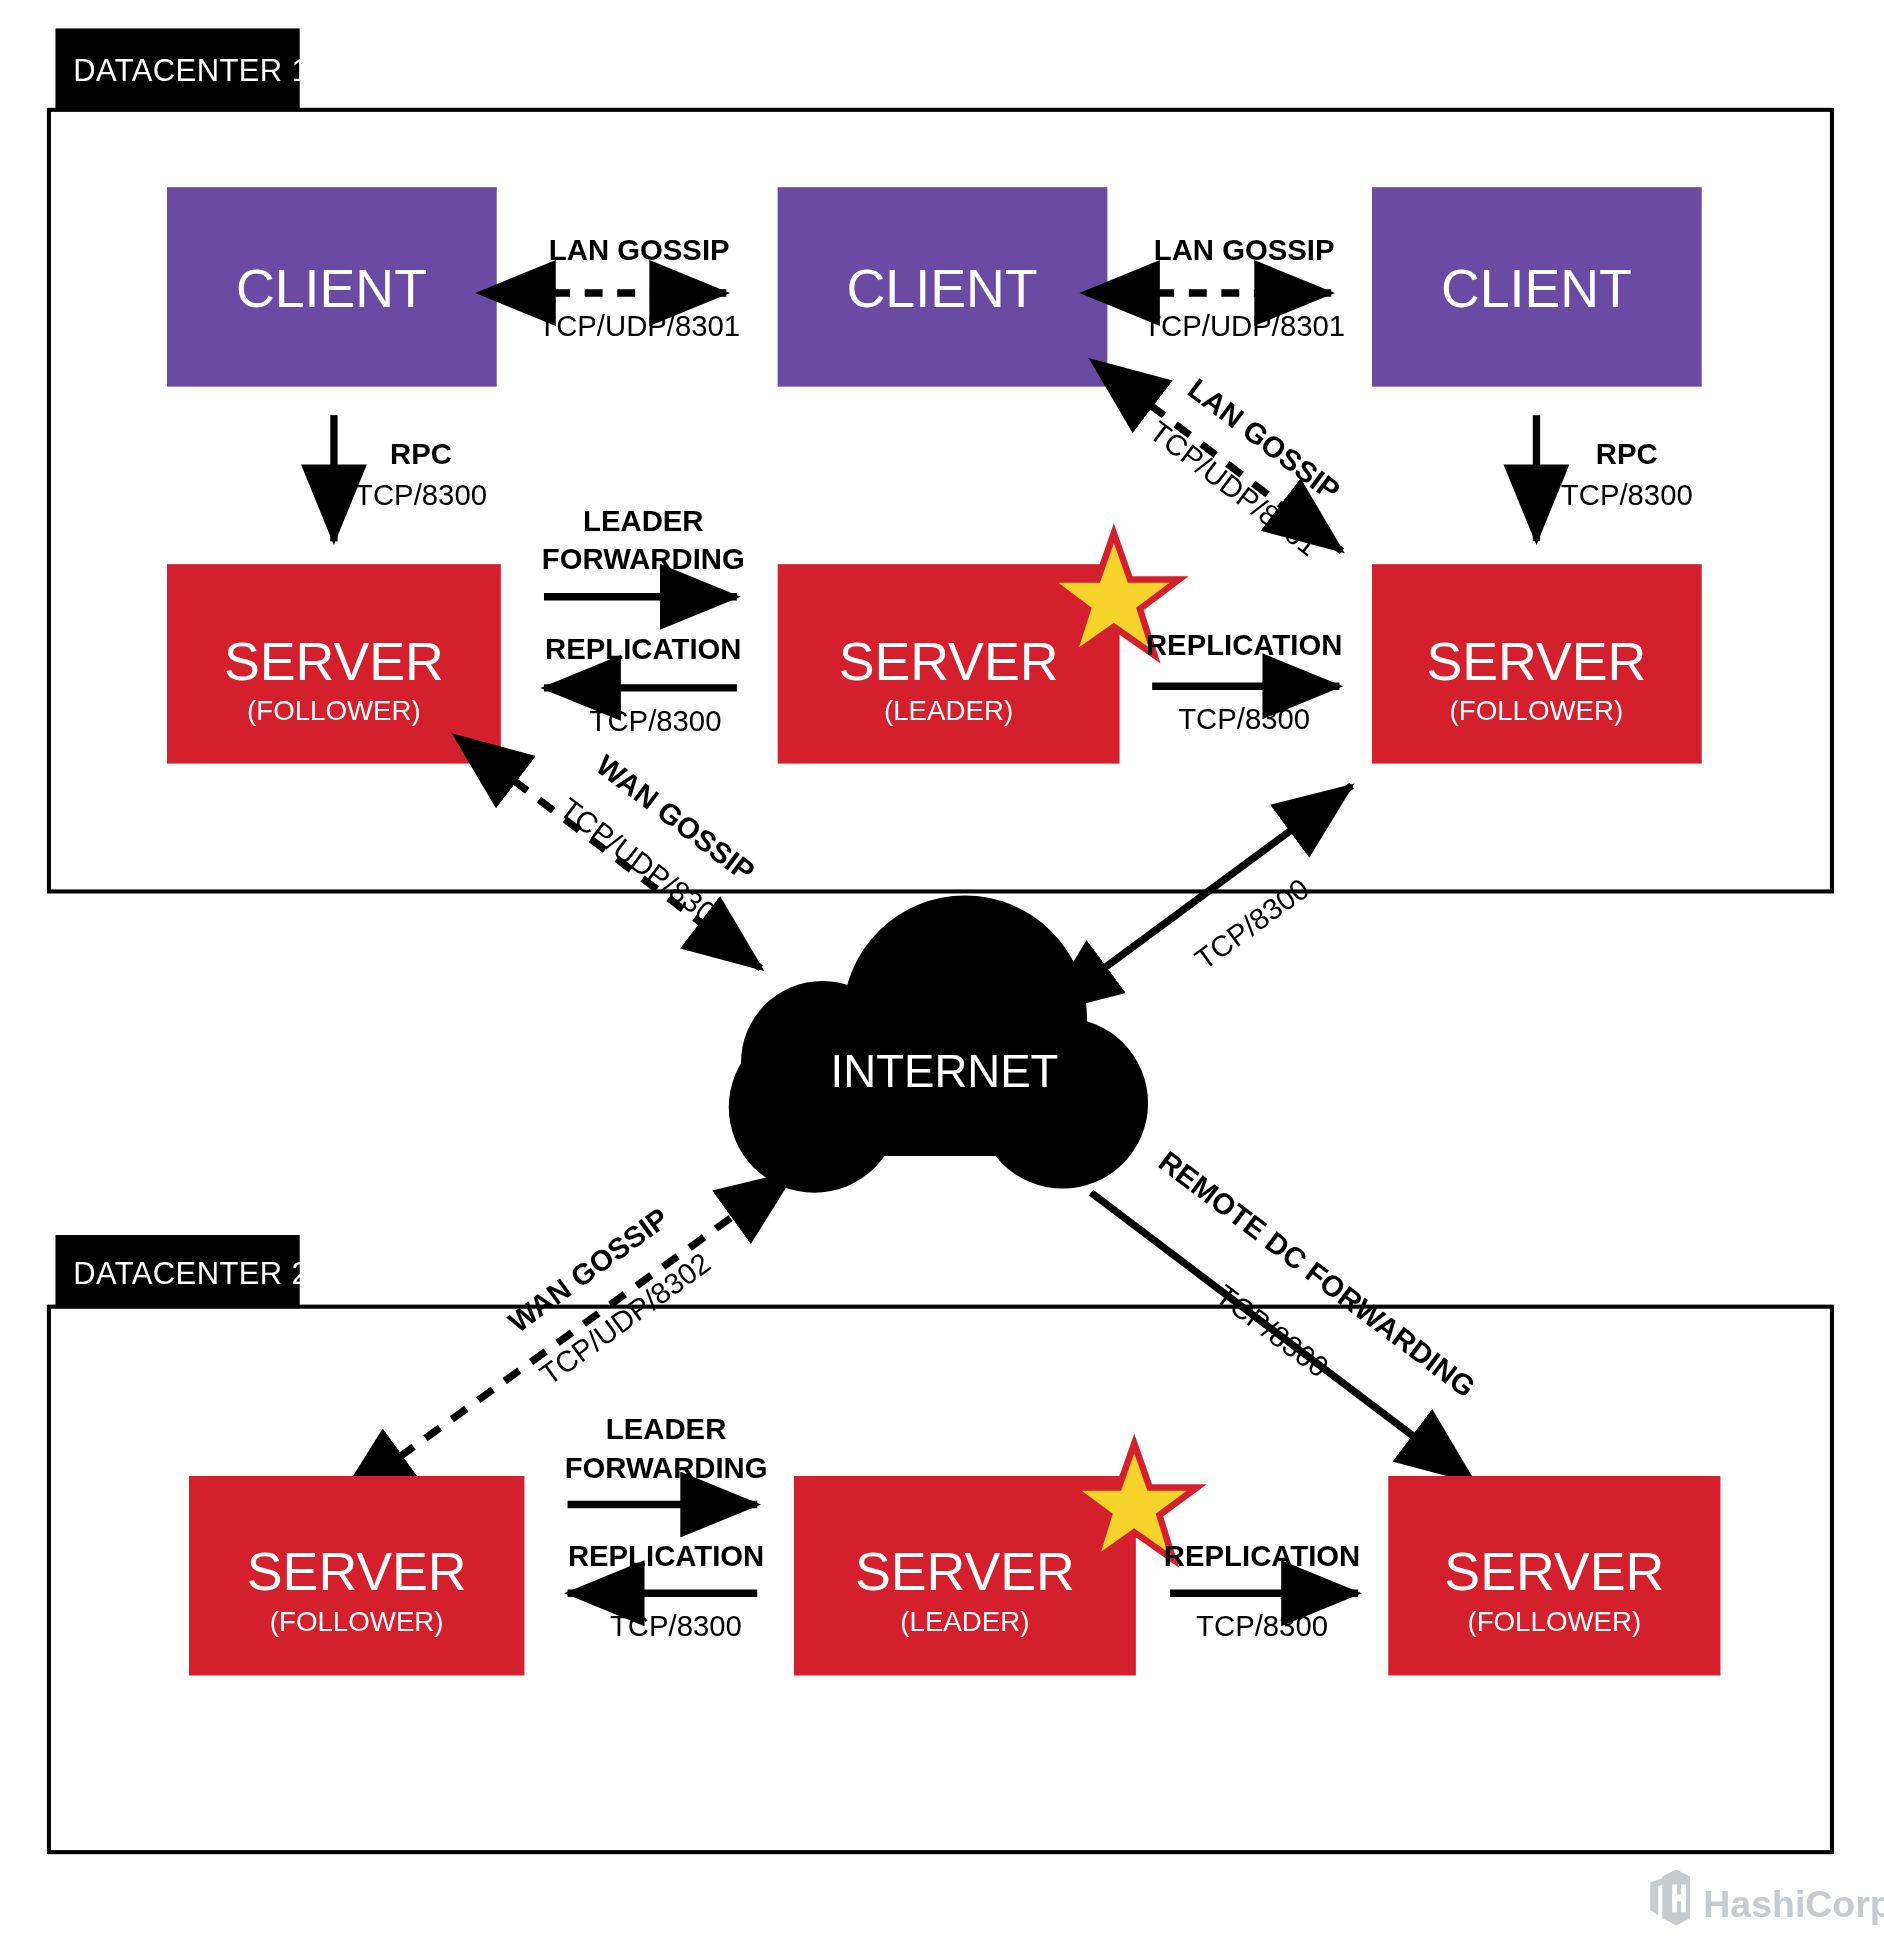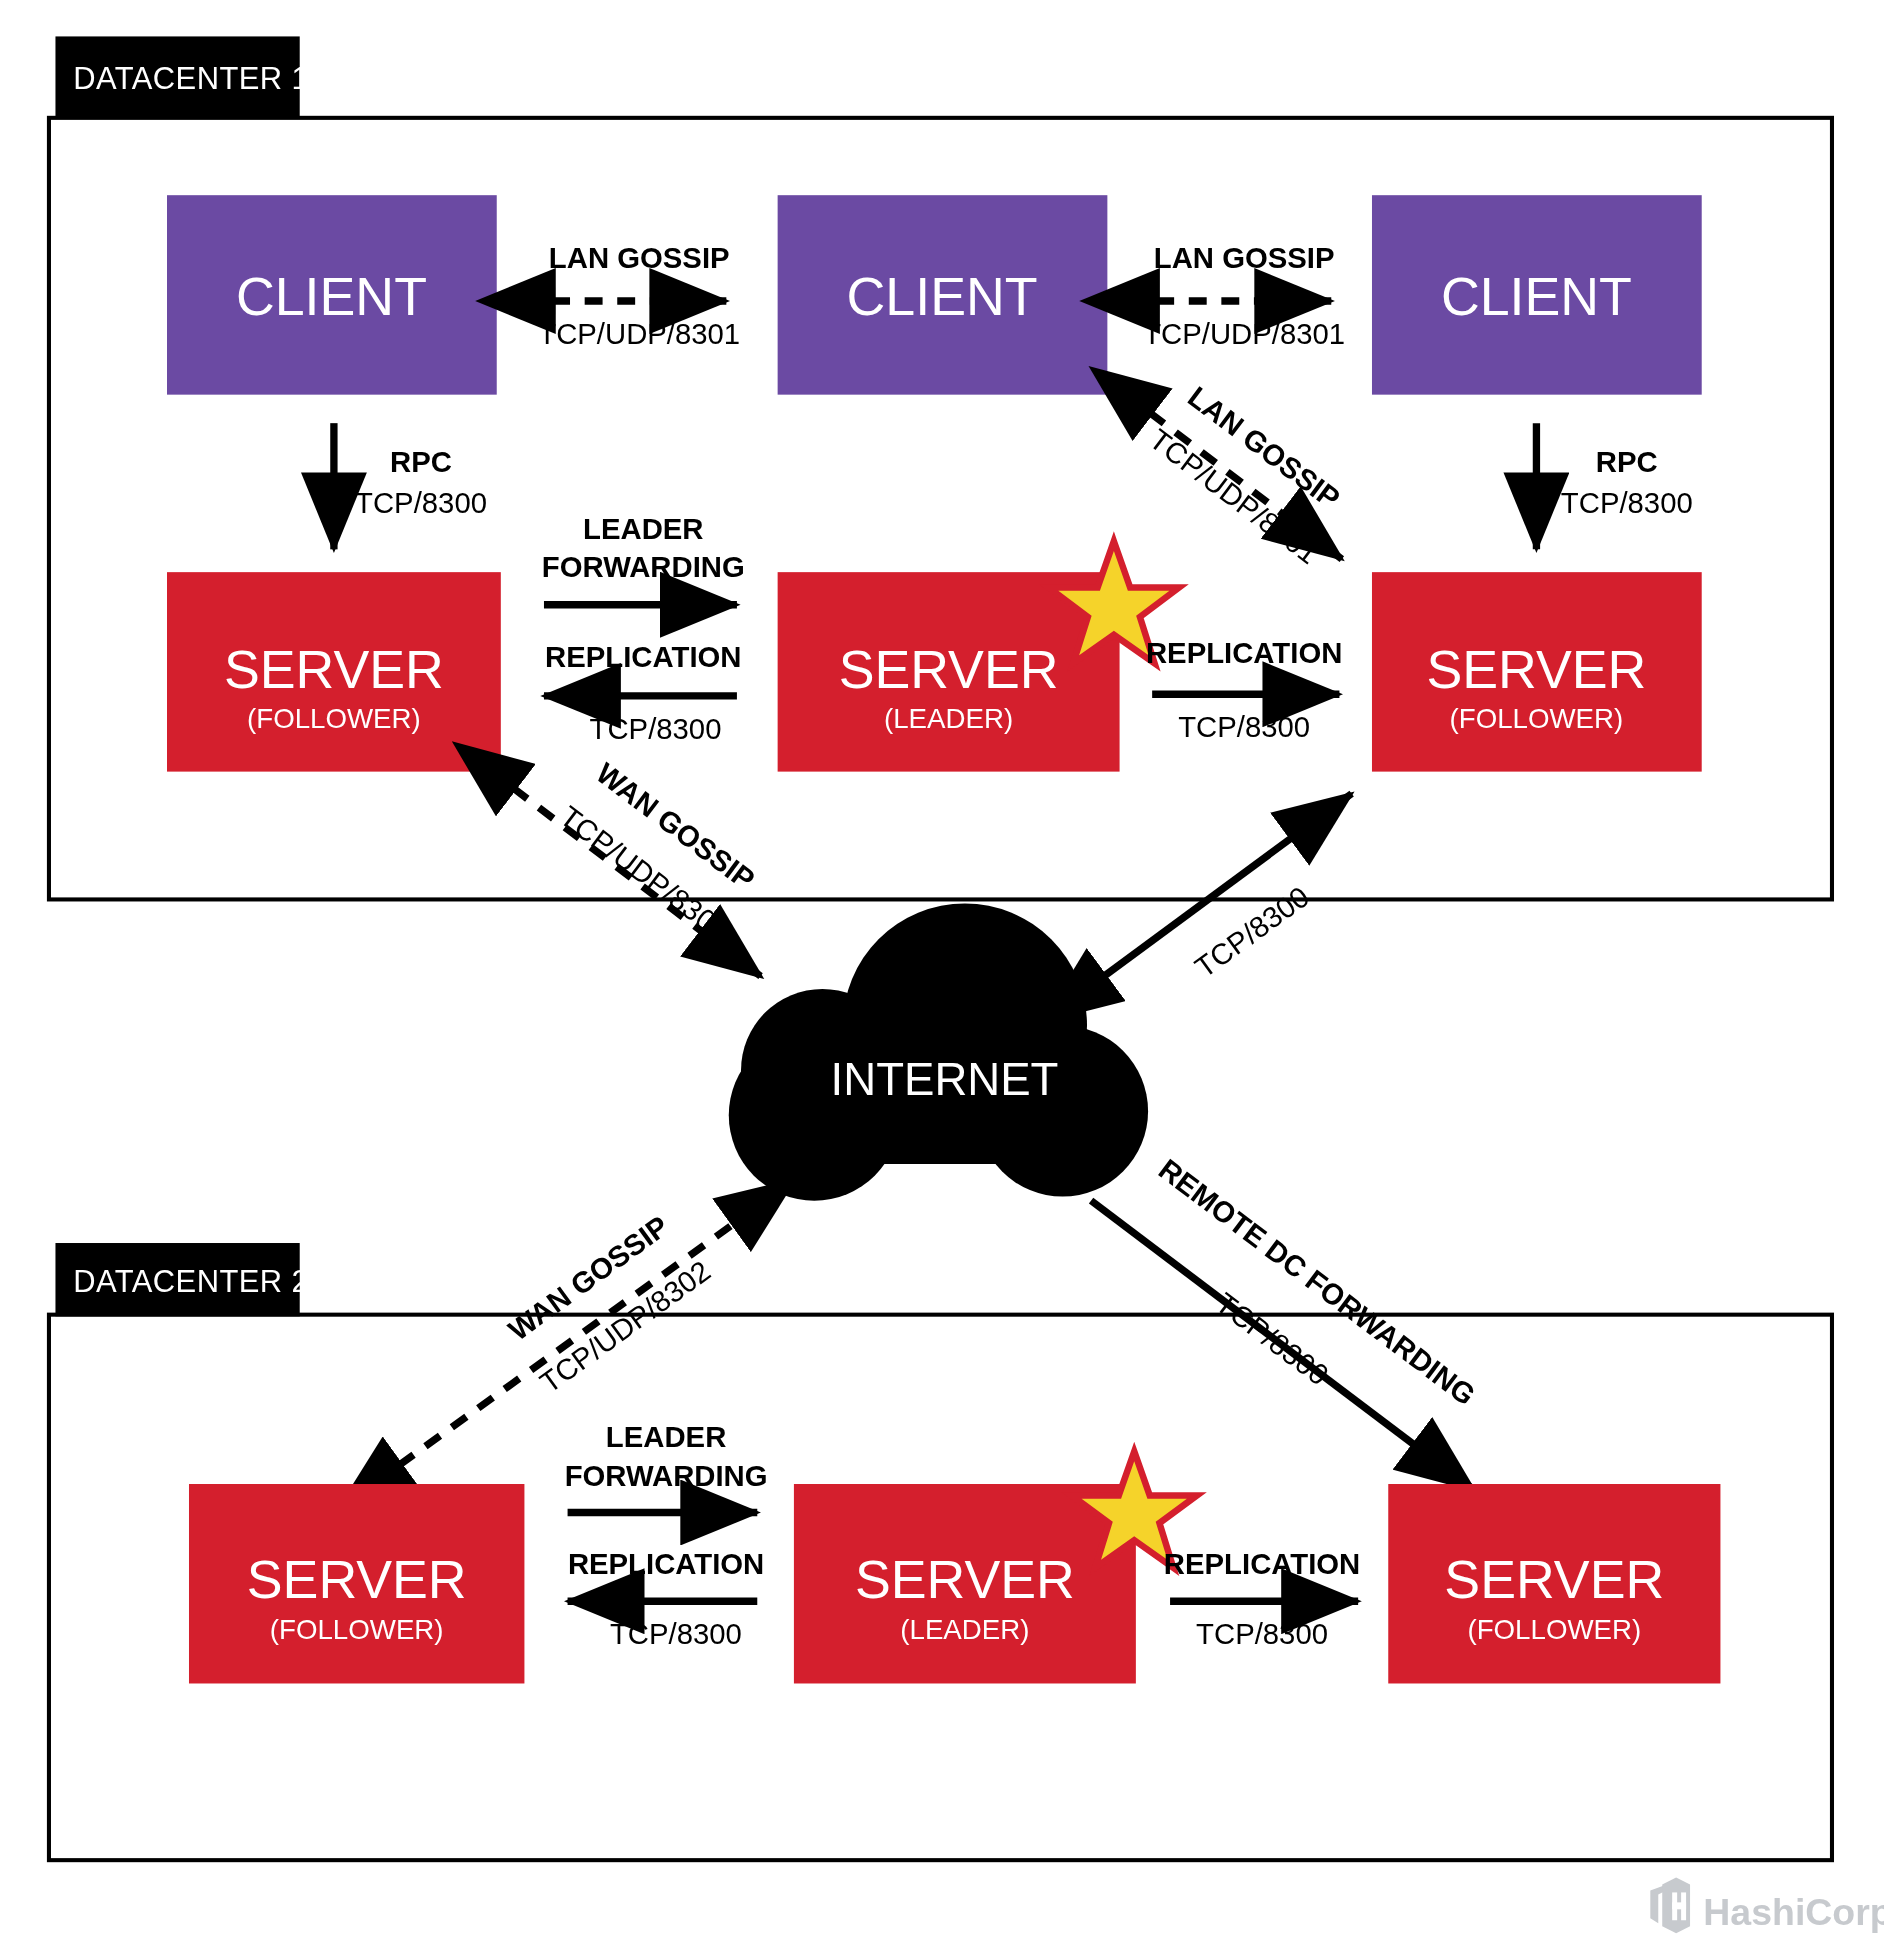--- a/index.html
+++ b/index.html
@@ -1,18 +1,18 @@
 <!DOCTYPE html>
 <html style="font-size:13px"><head>
 <meta charset="utf-8">
 <style>
   html,body{margin:0;padding:0;background:#ffffff;}
   body{width:1885px;height:1954px;position:relative;overflow:hidden;
        font-family:"Liberation Sans",sans-serif;}
-  #stage{position:absolute;left:0;top:12px;width:1885px;height:1528px;text-decoration:underline;}
+  #stage{position:absolute;left:0;top:4px;width:1885px;height:1528px;text-decoration:underline;}
   svg{display:block;}
   .dcLabelText{font-family:"Liberation Sans",sans-serif;font-size:38px;fill:#ffffff;letter-spacing:0.5px;}
   .boxTitle{font-family:"Liberation Sans",sans-serif;font-size:66px;fill:#ffffff;text-anchor:middle;}
   .boxSub{font-family:"Liberation Sans",sans-serif;font-size:34px;fill:#ffffff;text-anchor:middle;}
   .cloudTitle{font-family:"Liberation Sans",sans-serif;font-size:56px;fill:#ffffff;text-anchor:middle;}
   .lblBold{font-family:"Liberation Sans",sans-serif;font-size:36px;font-weight:bold;fill:#000000;text-anchor:middle;}
   .lblPort{font-family:"Liberation Sans",sans-serif;font-size:36px;fill:#000000;text-anchor:middle;}
   .logoText{font-family:"Liberation Sans",sans-serif;font-size:46px;fill:#c7cace;font-weight:bold;}
 </style>
 </head>

